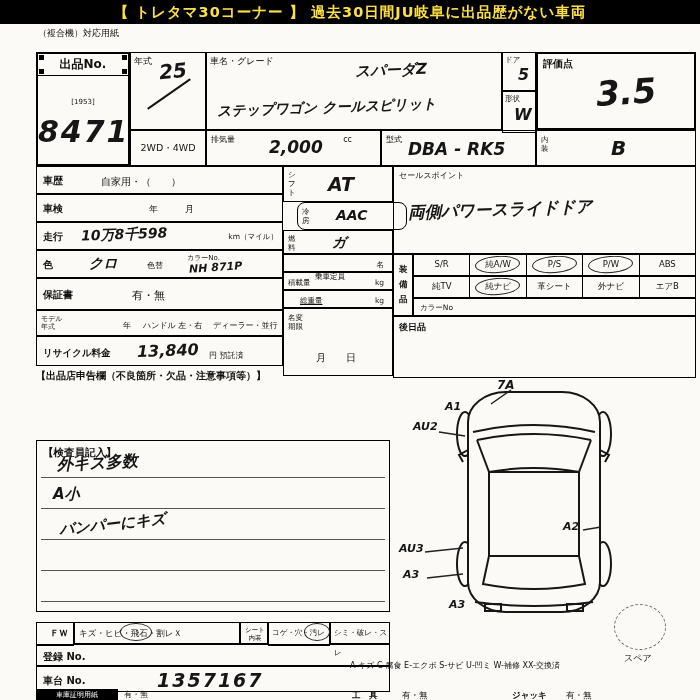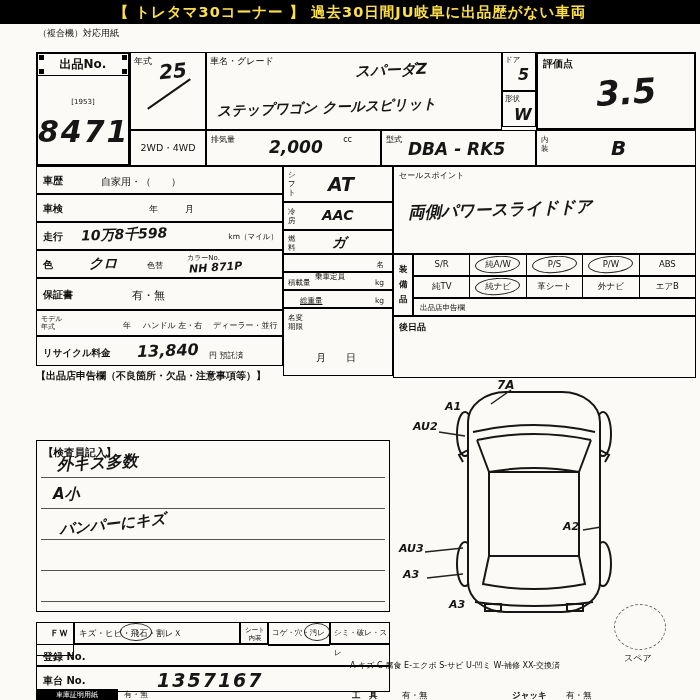--- a/index.html
+++ b/index.html
@@ -54,21 +54,21 @@
   <div class="cell" style="left:206px;top:52px;width:296px;height:78px;">
     <div class="abs lbl" style="left:3px;top:2px;">車名・グレード</div>
     <div class="abs hw" style="left:148px;top:8px;font-size:15px;transform:rotate(-2deg);">スパーダZ</div>
     <div class="abs hw" style="left:10px;top:46px;font-size:14px;transform:rotate(-2deg);">ステップワゴン クールスピリット</div>
   </div>
 
   <div class="cell" style="left:502px;top:52px;width:34px;height:39px;">
     <div class="abs" style="left:2px;top:2px;font-size:7.5px;">ドア</div>
     <div class="abs hw" style="left:15px;top:12px;font-size:16px;">5</div>
   </div>
-  <div class="cell" style="left:502px;top:91px;width:34px;height:36px;">
+  <div class="cell" style="left:502px;top:91px;width:34px;height:42px;">
     <div class="abs" style="left:2px;top:2px;font-size:7.5px;">形状</div>
     <div class="abs hw" style="left:11px;top:13px;font-size:16px;">W</div>
   </div>
 
   <div class="cell b2" style="left:536px;top:52px;width:160px;height:78px;">
     <div class="abs bold" style="left:5px;top:3px;font-size:10px;">評価点</div>
     <div class="abs hw" style="left:58px;top:18px;font-size:34px;transform:rotate(-4deg);">3.5</div>
   </div>
 
   <div class="cell" style="left:130px;top:130px;width:76px;height:36px;">
@@ -122,21 +122,21 @@
     <div class="abs bold" style="left:6px;top:10px;font-size:9.5px;">リサイクル料金</div>
     <div class="abs hw" style="left:100px;top:4px;font-size:16px;transform:rotate(-2deg);">13,840</div>
     <div class="abs" style="left:172px;top:13px;font-size:8px;">円 預託済</div>
   </div>
   <div class="abs bold" style="left:36px;top:369px;font-size:10px;">【出品店申告欄（不良箇所・欠品・注意事項等）】</div>
 
   <div class="cell" style="left:283px;top:166px;width:110px;height:36px;">
     <div class="abs vlabel" style="left:4px;top:3px;width:10px;">シフト</div>
     <div class="abs hw" style="left:44px;top:6px;font-size:19px;">AT</div>
   </div>
-  <div class="cell" style="left:283px;top:202px;width:110px;height:28px;">
+  <div class="cell" style="left:297px;top:202px;width:110px;height:28px;border-radius:8px;">
     <div class="abs vlabel" style="left:4px;top:4px;width:10px;">冷房</div>
     <div class="abs hw" style="left:38px;top:4px;font-size:14px;">AAC</div>
   </div>
   <div class="cell" style="left:283px;top:230px;width:110px;height:24px;">
     <div class="abs vlabel" style="left:4px;top:3px;width:10px;">燃料</div>
     <div class="abs hw" style="left:48px;top:3px;font-size:14px;">ガ</div>
   </div>
   <div class="cell" style="left:283px;top:254px;width:110px;height:18px;">
     <div class="abs" style="left:4px;top:17px;font-size:7.5px;padding-left:27px;">乗車定員</div>
     <div class="abs" style="right:8px;top:5px;font-size:7.5px;">名</div>
@@ -170,21 +170,21 @@
     <div class="eq-cell">ABS</div>
   </div>
   <div class="flexrow" style="left:413px;top:276px;width:283px;height:22px;">
     <div class="eq-cell">純TV</div>
     <div class="eq-cell circ">純ナビ</div>
     <div class="eq-cell">革シート</div>
     <div class="eq-cell">外ナビ</div>
     <div class="eq-cell">エアB</div>
   </div>
   <div class="cell" style="left:413px;top:298px;width:283px;height:18px;">
-    <div class="abs" style="left:6px;top:4px;font-size:7.5px;">出品店申告欄</div>
+    <div class="abs" style="left:6px;top:4px;font-size:7.5px;">カラーNo</div>
   </div>
   <div class="cell" style="left:393px;top:316px;width:303px;height:62px;">
     <div class="abs bold" style="left:5px;top:4px;font-size:9px;">後日品</div>
   </div>
 
   <div class="abs" style="left:393px;top:378px;width:307px;height:252px;">
     <svg width="307" height="252" viewBox="0 0 307 252">
       <g stroke="#161616" fill="none" stroke-width="2">
         <ellipse cx="72" cy="56" rx="8" ry="22"></ellipse>
         <ellipse cx="210" cy="56" rx="8" ry="22"></ellipse>
@@ -226,21 +226,21 @@
     <div class="hline" style="left:4px;top:36px;width:344px;"></div>
     <div class="hline" style="left:4px;top:67px;width:344px;"></div>
     <div class="hline" style="left:4px;top:98px;width:344px;"></div>
     <div class="hline" style="left:4px;top:129px;width:344px;"></div>
     <div class="hline" style="left:4px;top:160px;width:344px;"></div>
     <div class="abs hw" style="left:20px;top:12px;font-size:16px;transform:rotate(-3deg);">外キズ多数</div>
     <div class="abs hw" style="left:16px;top:44px;font-size:15px;">A小</div>
     <div class="abs hw" style="left:22px;top:74px;font-size:15px;transform:rotate(-6deg);">バンパーにキズ</div>
   </div>
 
-  <div class="cell" style="left:36px;top:622px;width:38px;height:34px;padding-left:8px;">
+  <div class="cell" style="left:36px;top:622px;width:38px;height:24px;padding-left:8px;">
     <div style="text-align:center;font-weight:bold;font-size:9px;line-height:20px;">ＦＷ</div>
   </div>
   <div class="cell" style="left:74px;top:622px;width:166px;height:22px;">
     <div style="font-size:8.5px;line-height:20px;padding-left:4px;">キズ・ヒビ・飛石・割レＸ</div>
   </div>
   <div class="cell" style="left:240px;top:622px;width:28px;height:22px;">
     <div class="abs" style="left:3px;top:3px;width:22px;font-size:6.5px;line-height:8px;word-break:break-all;text-align:center;">シート内装</div>
   </div>
   <div class="cell" style="left:268px;top:622px;width:62px;height:24px;">
     <div style="font-size:7.5px;line-height:20px;padding-left:3px;">コゲ・穴・汚レ</div>

